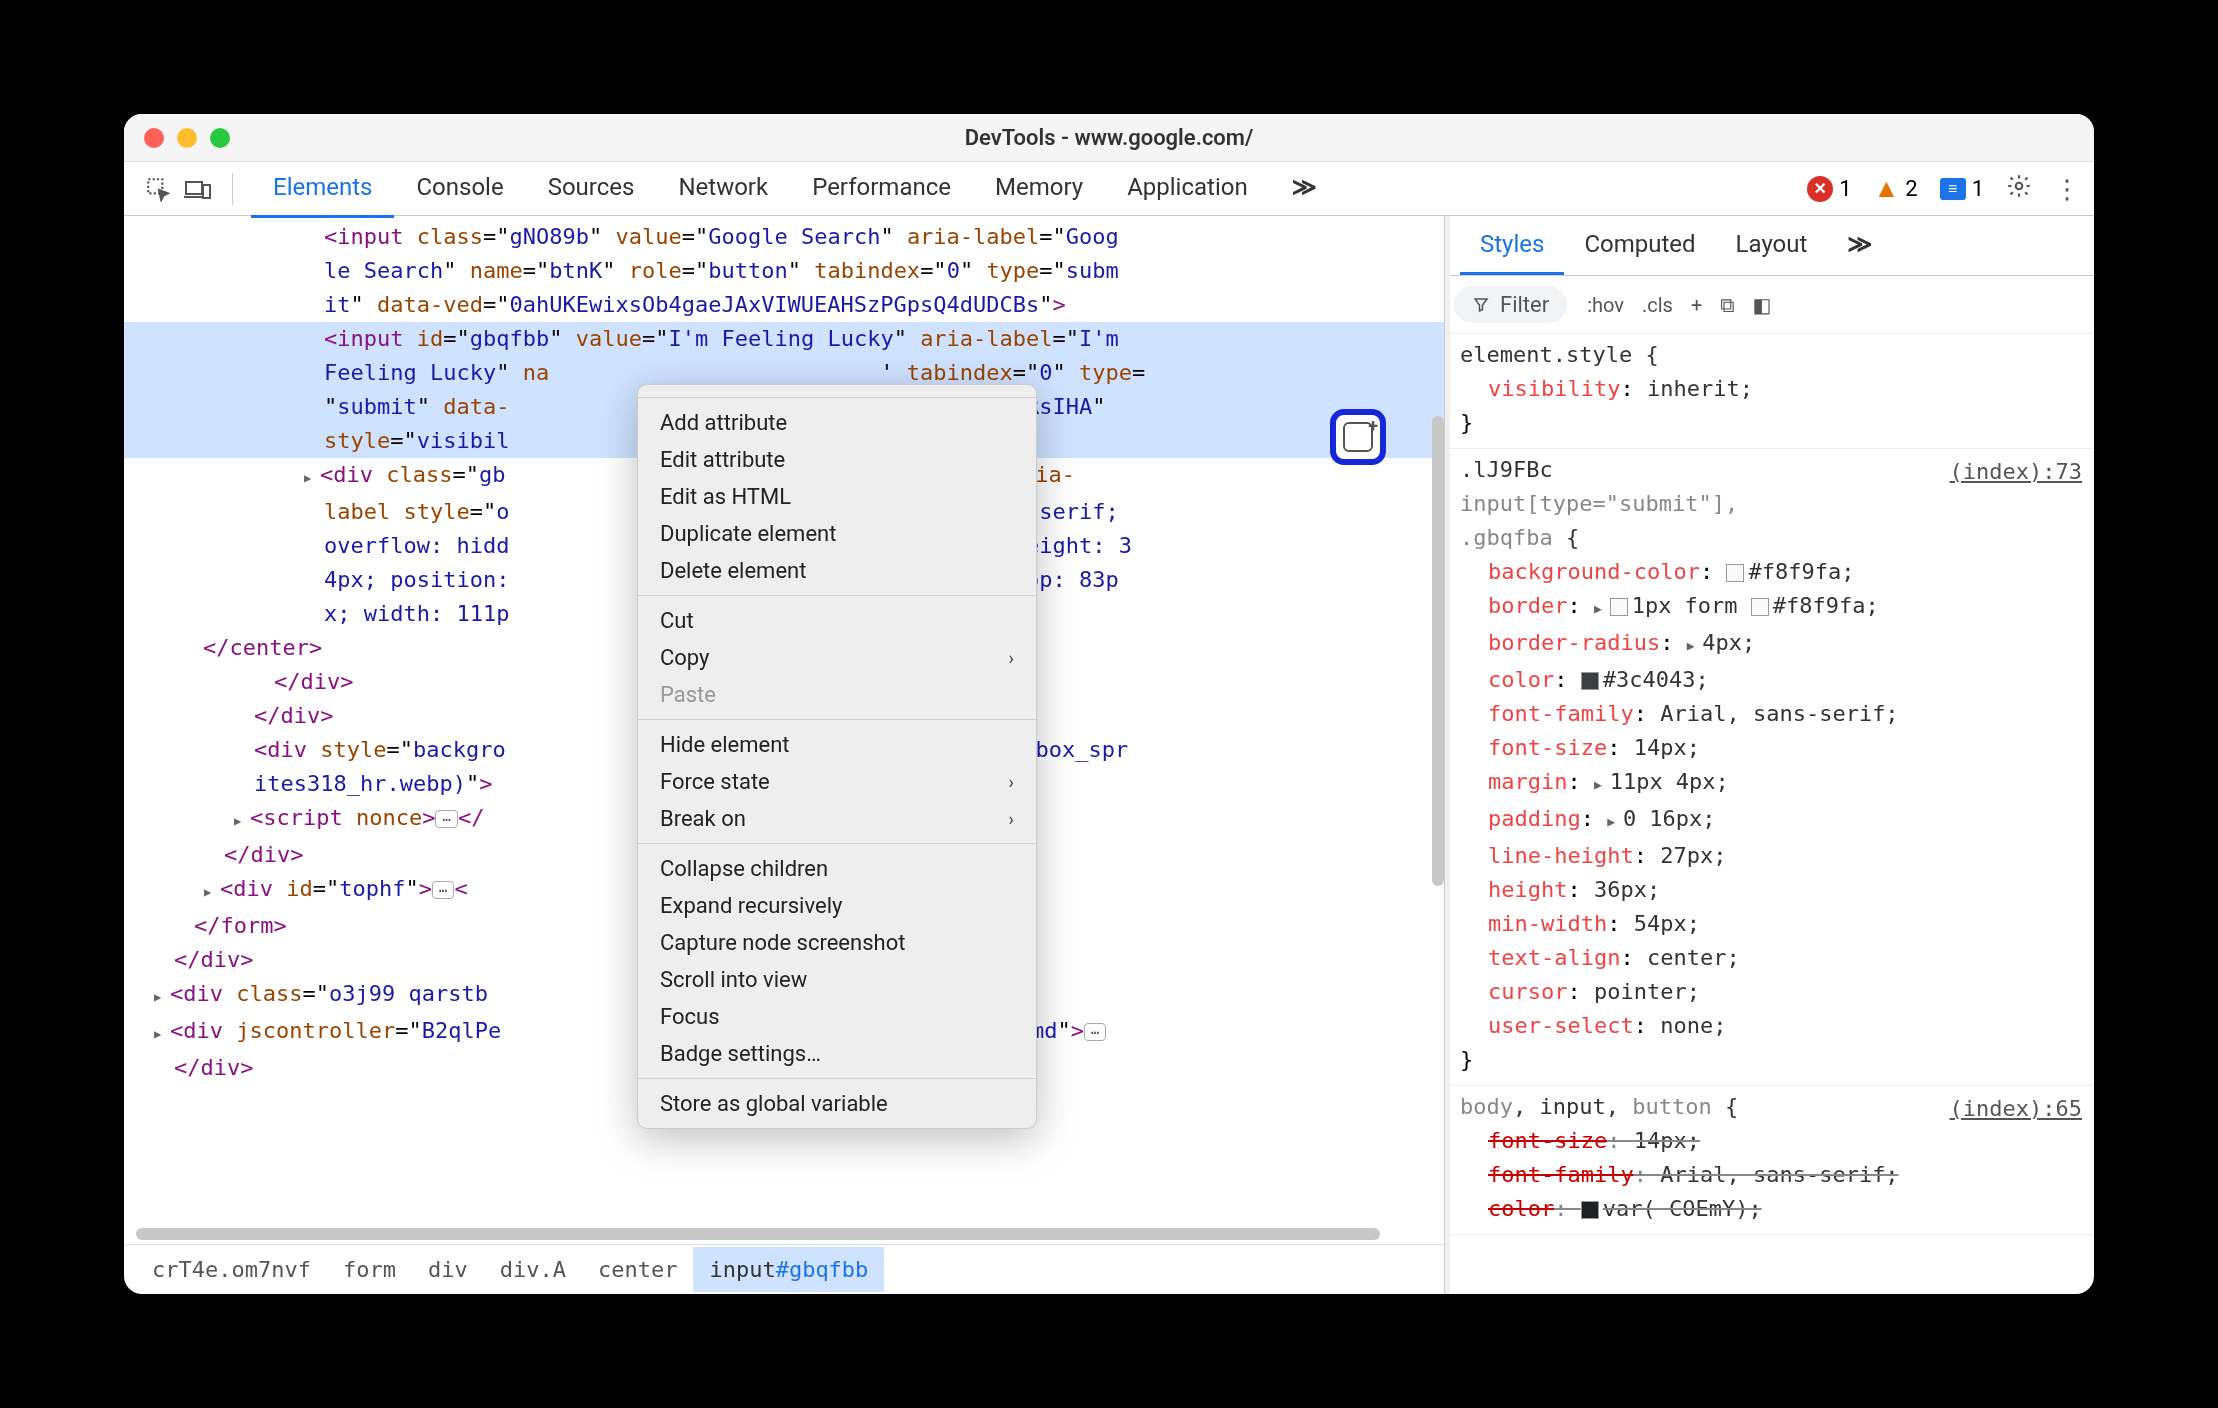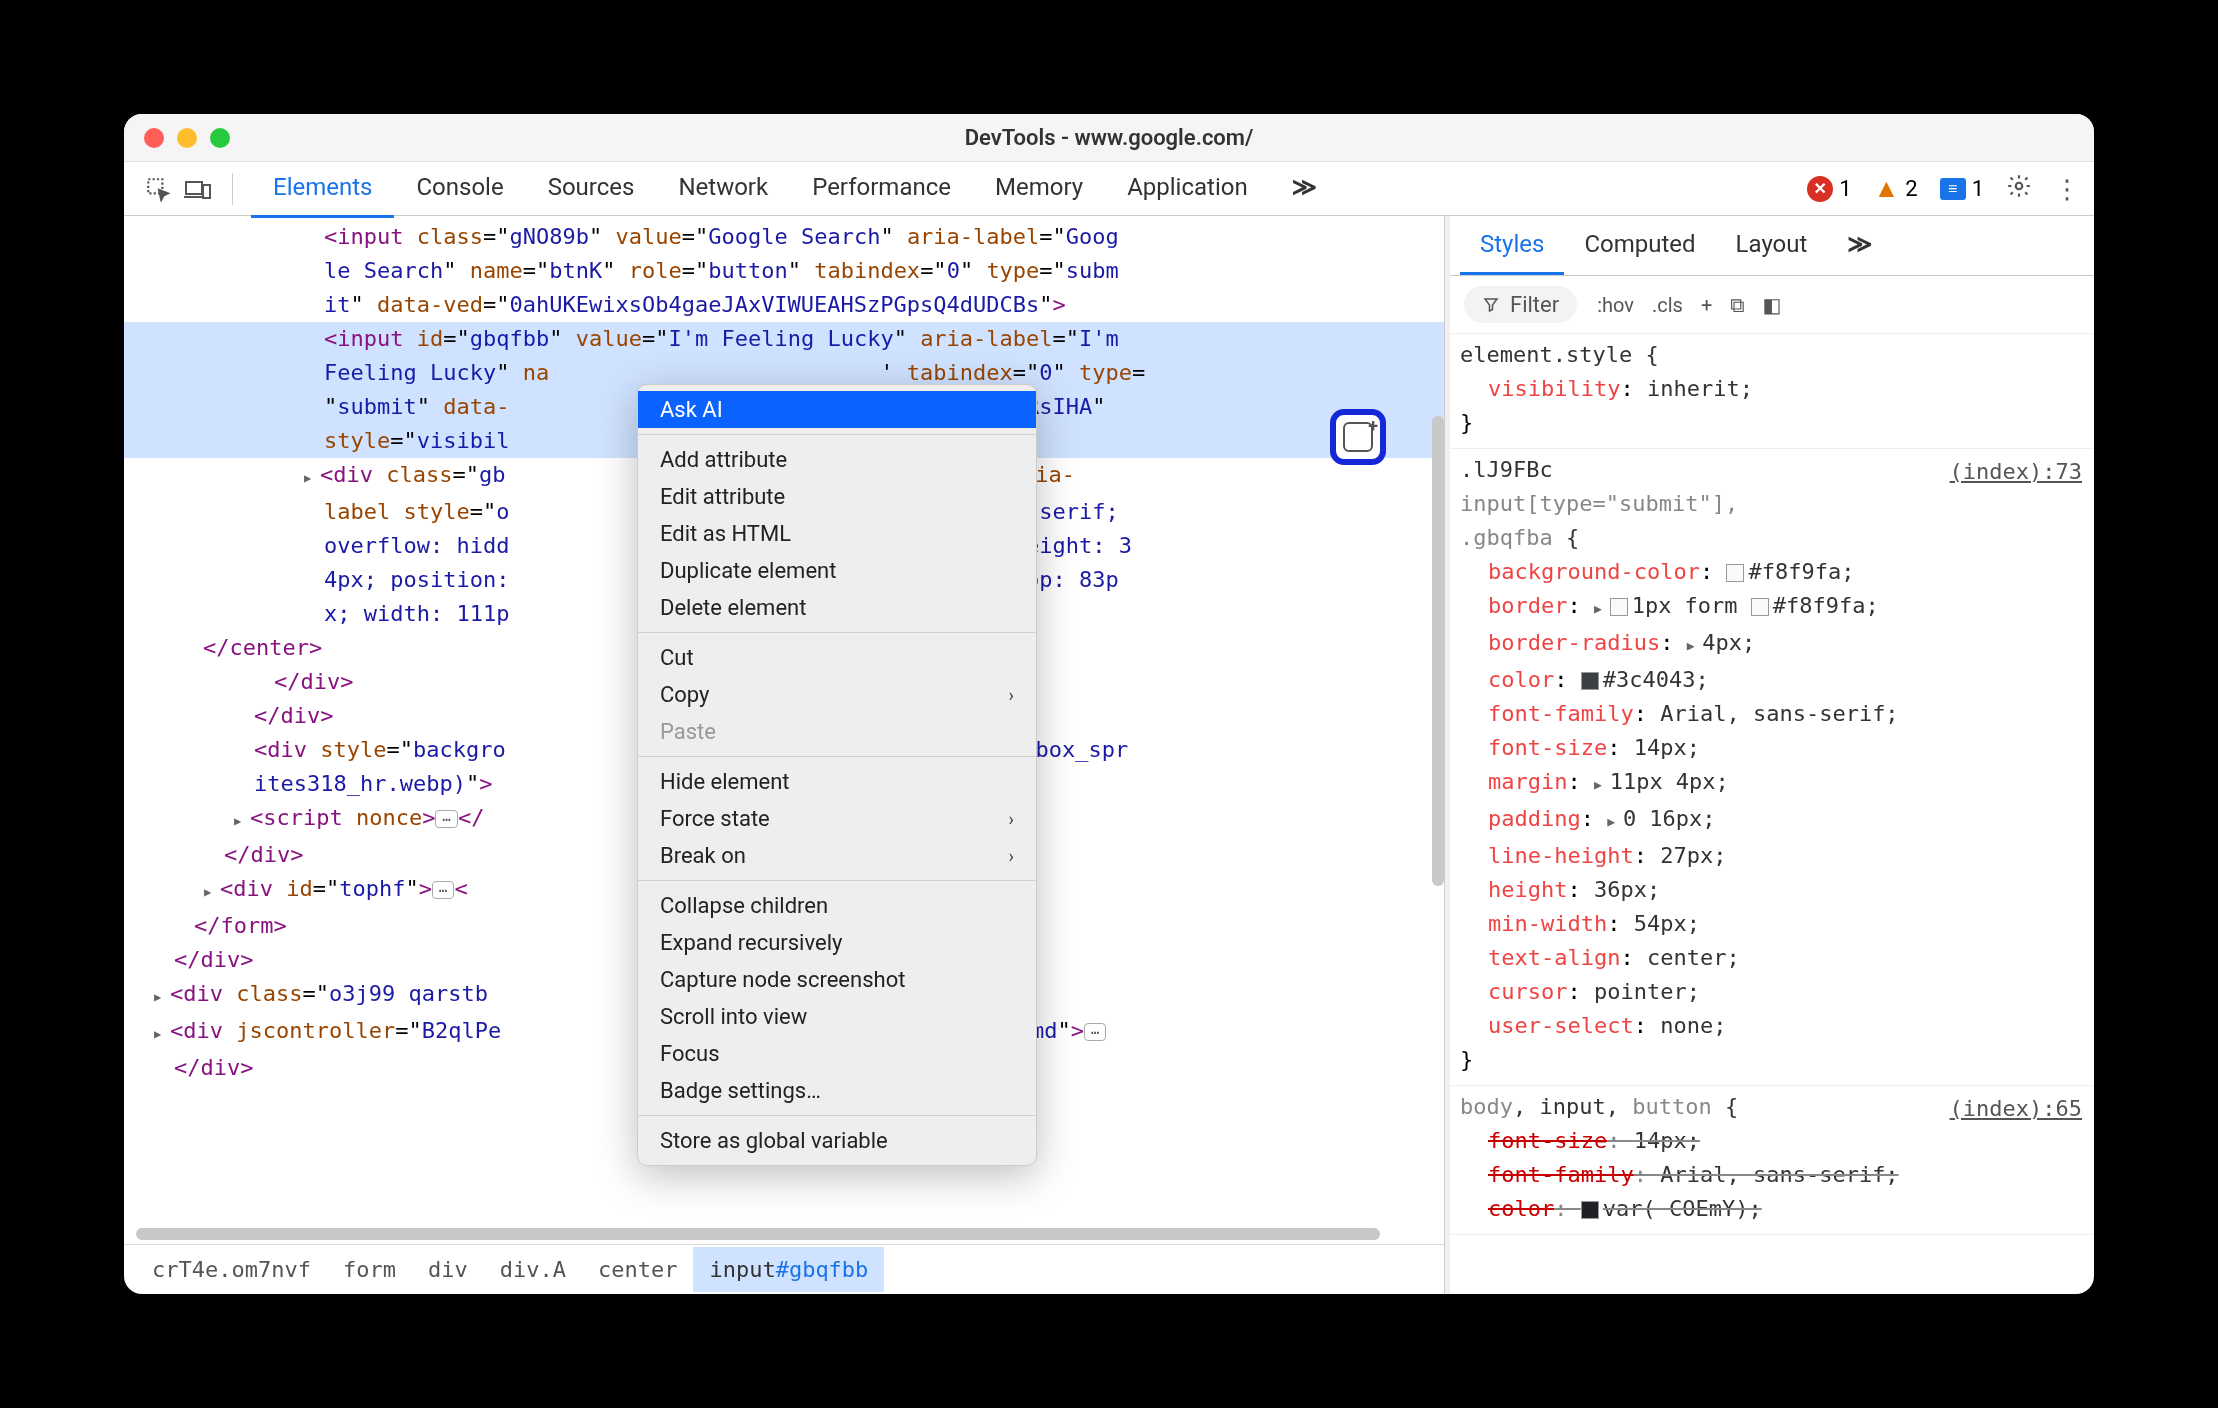--- a/index.html
+++ b/index.html
@@ -219,21 +219,21 @@
   border-bottom: 1px solid #ccc;
   padding: 0 10px;
   align-items: center;
 }
 .stab { padding: 14px 20px; font-size: 24px; color: #333; cursor:pointer; border-bottom:3px solid transparent; }
 .stab.active { color: #1a73e8; border-bottom-color: #1a73e8; }
 .stab.overflow { font-weight:600; }
 
 .filter-row {
   display: flex; align-items: center; gap: 12px;
-  padding: 10px 14px;
+  padding: 10px 4px;
   border-bottom: 1px solid #eee;
 }
 .filter-input {
   display:flex; align-items:center; gap:10px;
   background: #f1f3f4; border-radius: 20px;
   padding: 6px 18px; flex: 0 0 auto;
 }
 .filter-input span { font-size: 22px; color: #555; }
 .filter-tools { margin-left: 8px; display:flex; gap:18px; align-items:center; font-size:20px; color:#555; }
 .filter-tool { cursor:pointer; }
@@ -363,23 +363,20 @@
           <div class="crumb">div.A</div>
           <div class="crumb">center</div>
           <div class="crumb active">input<span class="id">#gbqfbb</span></div>
         </div>
 
       <div class="ask-ai-badge">
         <div class="ask-ai-badge-inner"></div>
       </div>
 
       <div class="context-menu" id="context-menu">
-          <div class="cm-item highlighted">
-            <span>Ask AI</span>
-          </div>
           <div class="cm-sep"></div>
           <div class="cm-item">
             <span>Add attribute</span>
           </div>
           <div class="cm-item">
             <span>Edit attribute</span>
           </div>
           <div class="cm-item">
             <span>Edit as HTML</span>
           </div>

